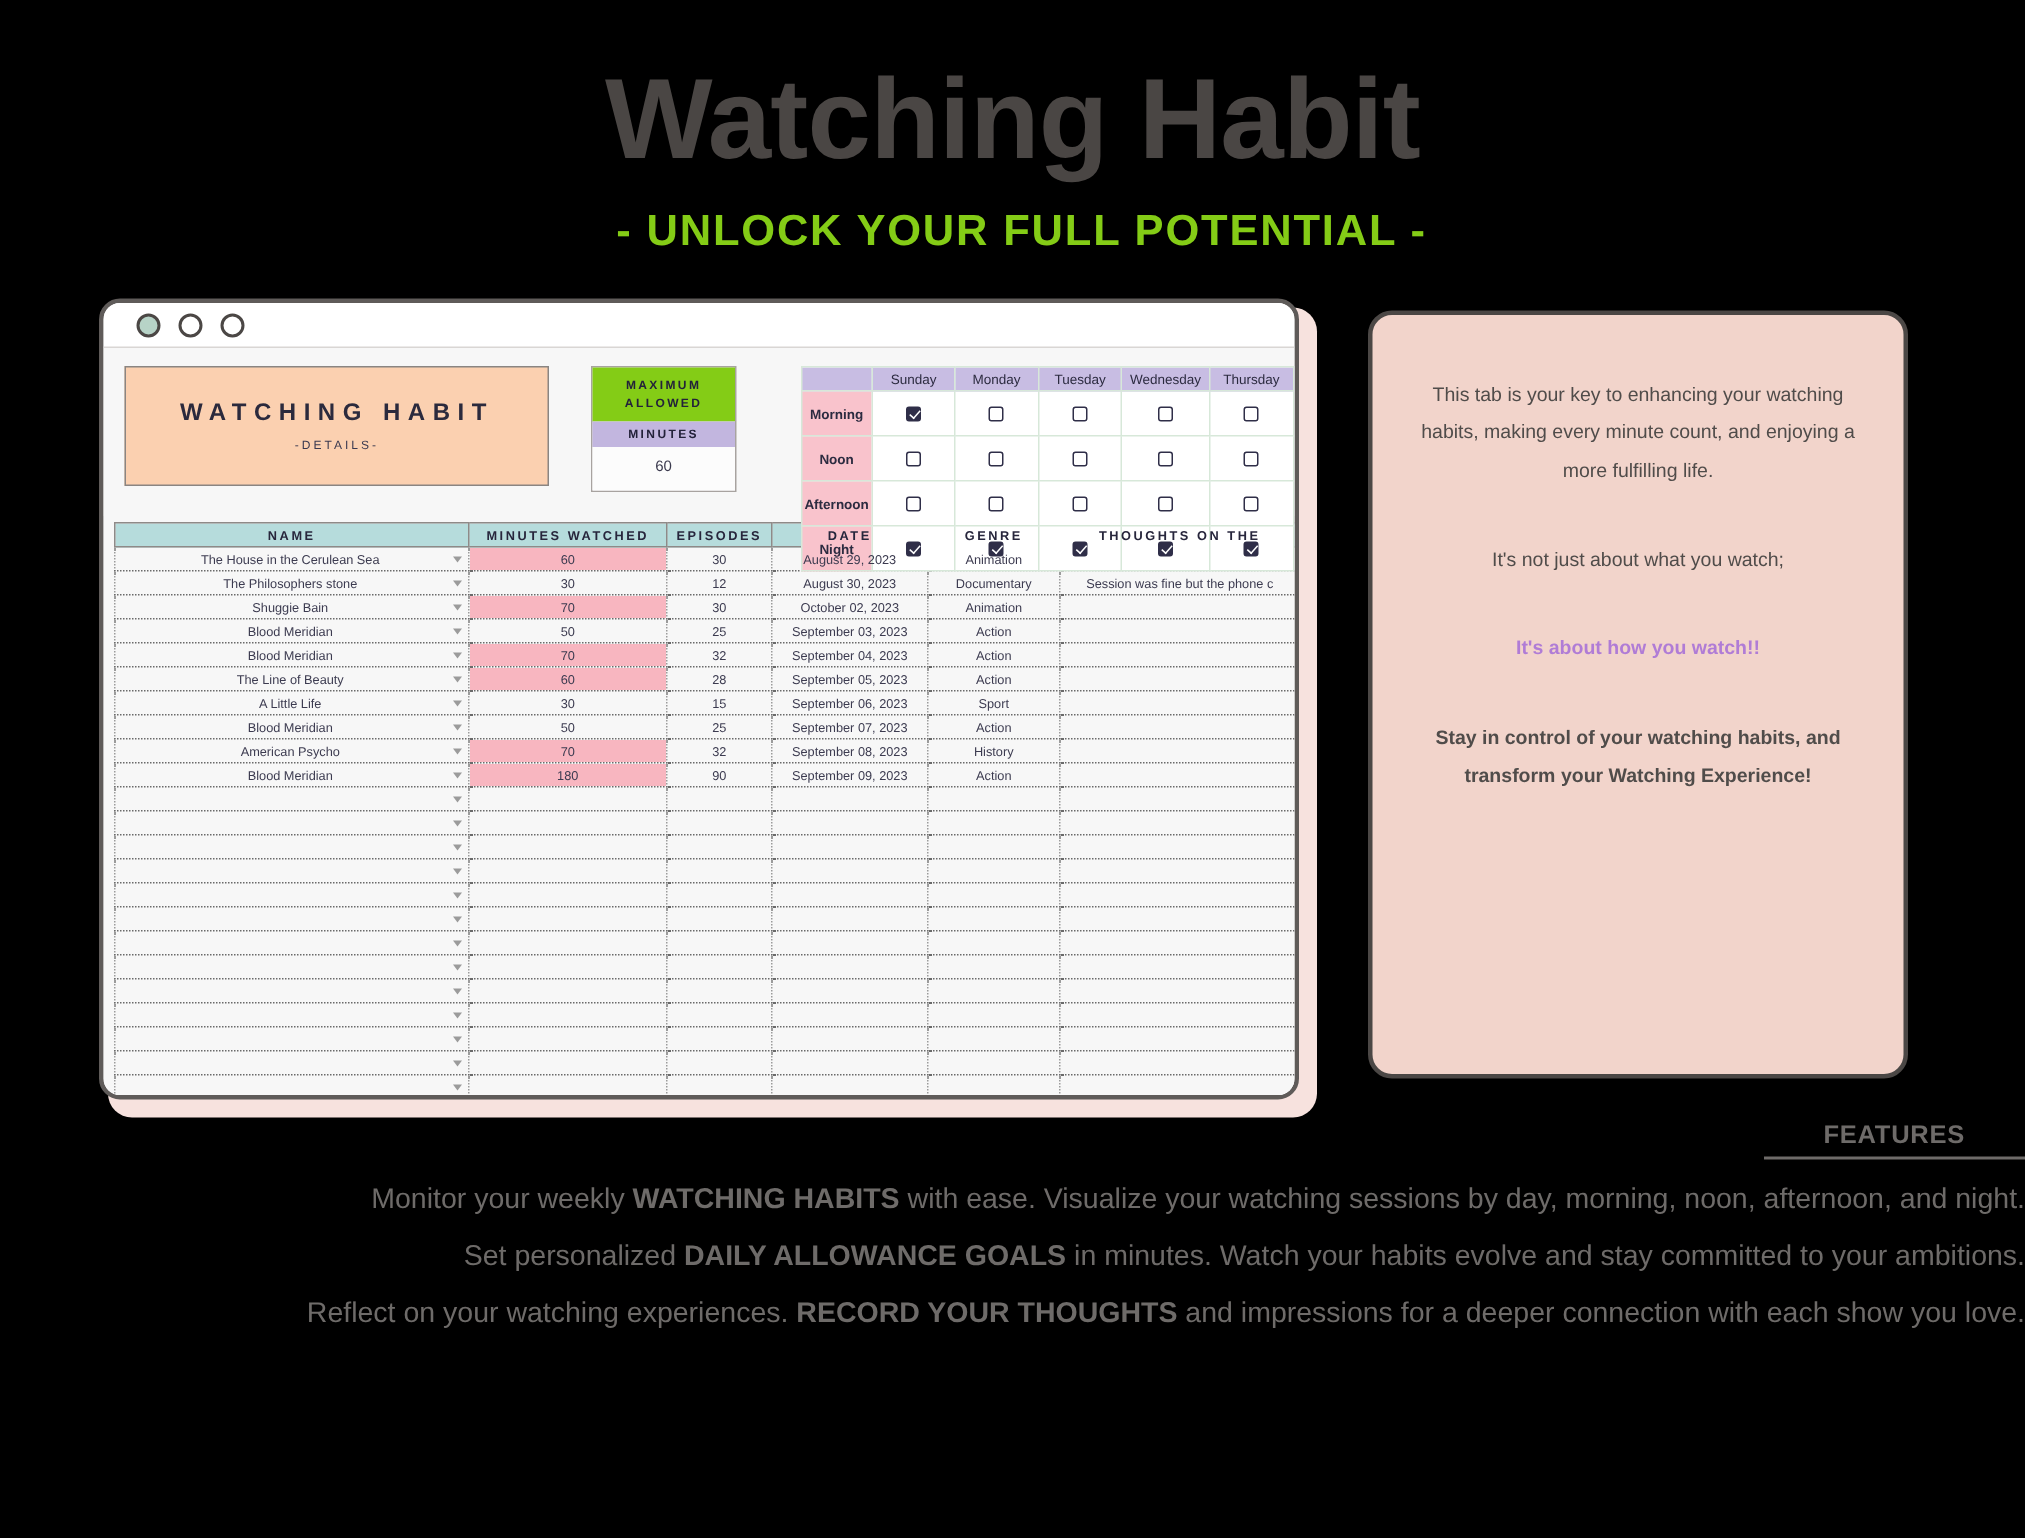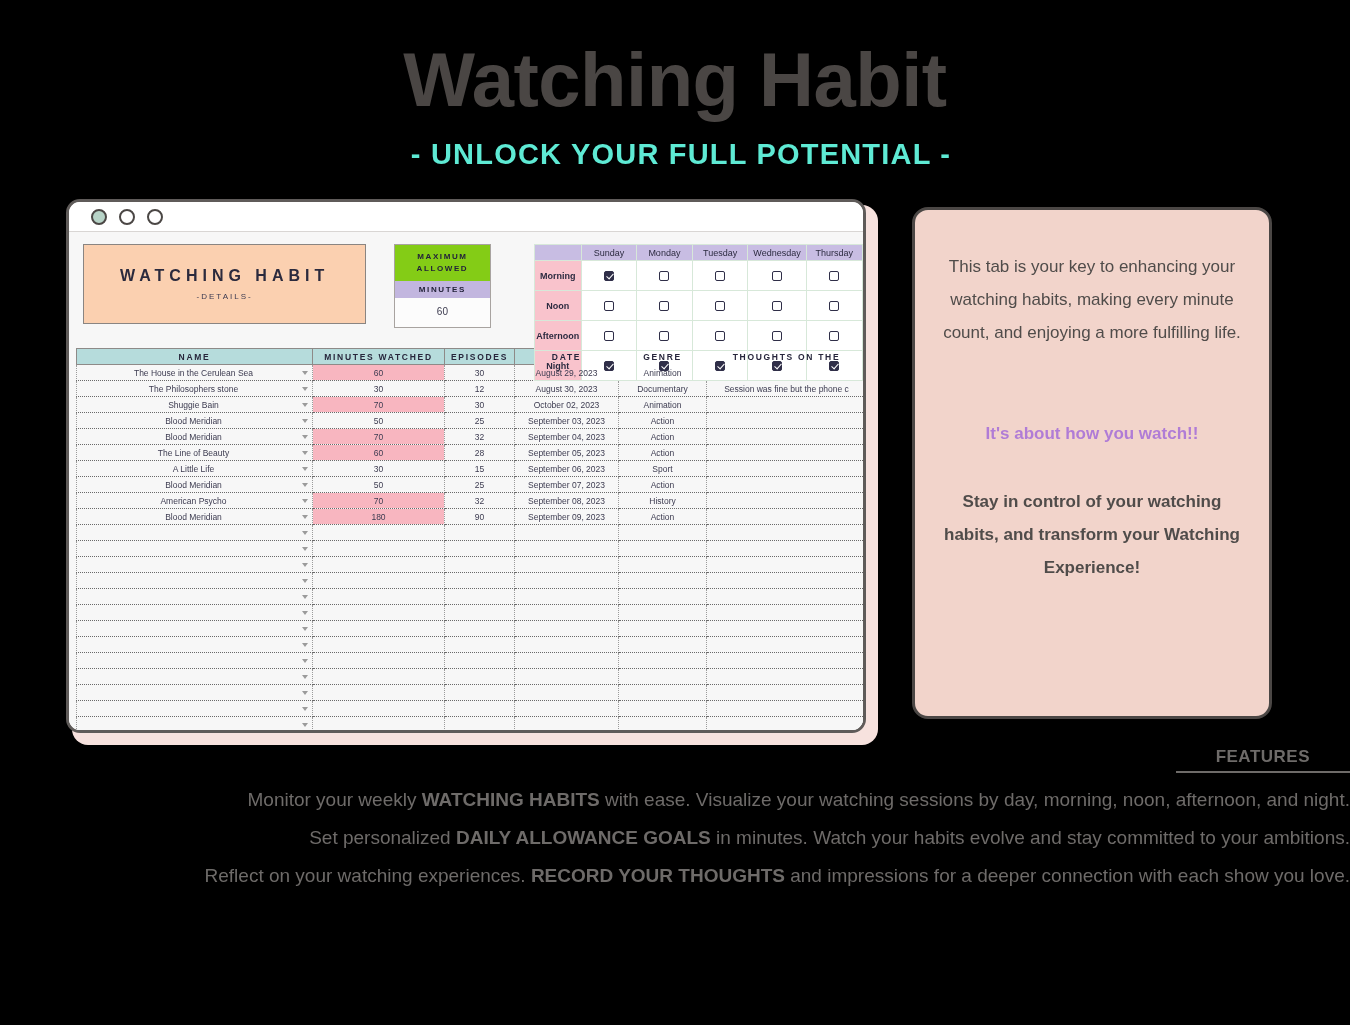--- a/index.html
+++ b/index.html
@@ -15,21 +15,21 @@
   .hero-title {
     font-size: 76px;
     font-weight: bold;
     color: #4a4644;
     letter-spacing: -0.5px;
     line-height: 1.0;
   }
   .hero-sub {
     font-size: 29px;
     font-weight: bold;
-    color: #5eead4;
+    color: #84cc16;
     letter-spacing: 1.2px;
     margin-top: 20px;
     padding-left: 12px;
   }
 
   
   .main-row {
     display: flex;
     align-items: flex-start;
     gap: 0px;
@@ -224,21 +224,21 @@
   .card-wrap { position: relative; margin-left: 40px; margin-top: 8px; }
   .card {
     width: 360px; height: 512px;
     background: #f2d4cb;
     border: 3px solid #4b4745;
     border-radius: 16px;
     padding: 40px 26px 0;
     text-align: center;
   }
   .card p {
-    font-size: 17px;
+    font-size: 13px;
     color: #504c4a;
     line-height: 1.95;
     font-weight: 500;
   }
   .card p.accent {
     color: #b07cd6;
     font-weight: bold;
   }
   .card p.bold { font-weight: bold; }
   .card .gap { height: 34px; }
@@ -588,20 +588,21 @@
         </div>
 
       </div>
     </div>
   </div>
 
   <div class="card-wrap">
     <div class="card">
       <p>This tab is your key to enhancing your watching habits, making every minute count, and enjoying a more fulfilling life.</p>
       <div class="gap"></div>
+      <p>It's not just about what you watch;</p>
       <div class="gap"></div>
       <p class="accent">It's about how you watch!!</p>
       <div class="gap"></div>
       <p class="bold">Stay in control of your watching habits, and transform your Watching Experience!</p>
     </div>
   </div>
 
 </div>
 
 <div class="features">

